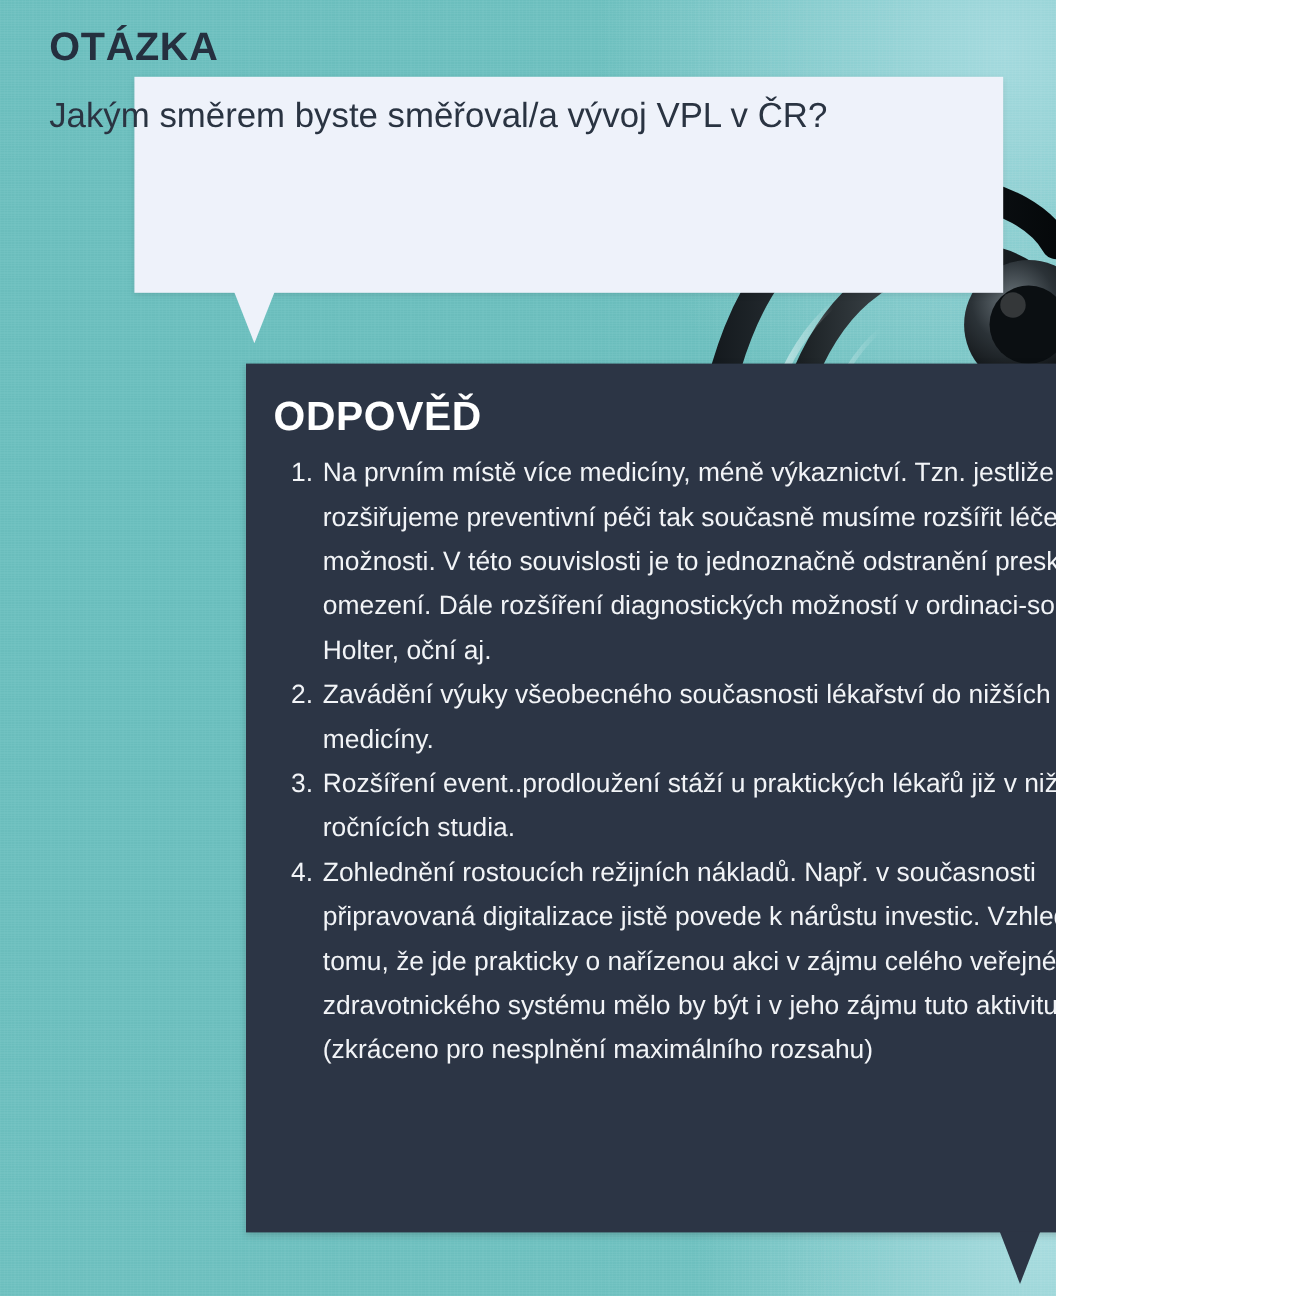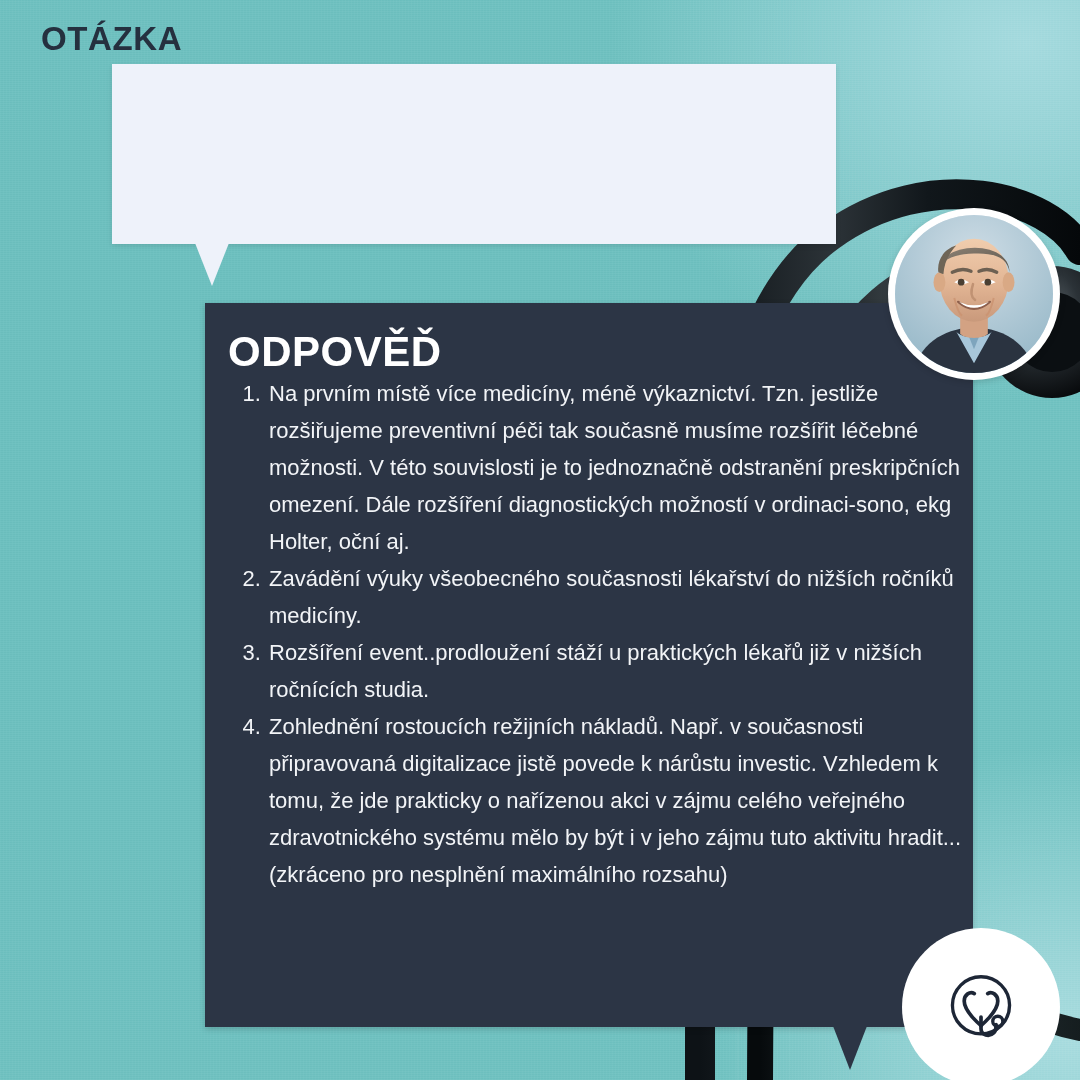--- a/index.html
+++ b/index.html
@@ -2,21 +2,21 @@
 <html lang="cs"><head>
 <meta charset="utf-8">
 <style>
   html, body {
     margin: 0;
     padding: 0;
     background: #ffffff;
   }
   #canvas {
     position: relative;
-    width: 1080px;
+    width: 880px;
     height: 1080px;
     overflow: hidden;
     font-family: "Liberation Sans", sans-serif;
     background: #bef264;
   }
 
   
   .bg-base {
     position: absolute;
     inset: 0;
@@ -84,21 +84,21 @@
     position: absolute;
     left: 833px; top: 1026px;
     width: 0; height: 0;
     border-left: 17px solid transparent;
     border-right: 17px solid transparent;
     border-top: 44px solid #2c3545;
   }
   .a-title {
     position: absolute;
     left: 23px; top: 25px;
-    font-size: 42px;
+    font-size: 34px;
     font-weight: bold;
     letter-spacing: .5px;
     color: #ffffff;
   }
   .a-list {
     position: absolute;
     left: 38px; top: 72px;
     width: 712px;
     margin: 0;
     padding: 0 0 0 24px;
@@ -175,20 +175,21 @@
     <circle cx="1052" cy="332" r="66" fill="url(#bell)"></circle>
     <circle cx="1052" cy="332" r="40" fill="#0b0f12"></circle>
     <circle cx="1036" cy="312" r="13" fill="rgba(255,255,255,.17)"></circle>
 
     <path d="M1080 1030 C 980 1010, 900 930, 866 820" fill="none" stroke="url(#tubeA)" stroke-width="22" stroke-linecap="round" opacity=".9"></path>
   </svg>
 
   <div class="q-card"></div>
   <div class="q-tail"></div>
   <div class="q-title">OTÁZKA</div>
+  <div class="q-text">Jakým směrem byste směřoval/a vývoj VPL v ČR?</div>
 
   <div class="a-card">
     <div class="a-title">ODPOVĚĎ</div>
     <ol class="a-list" id="answer-list">
         <li>Na prvním místě více medicíny, méně výkaznictví. Tzn. jestliže rozšiřujeme preventivní péči tak současně musíme rozšířit léčebné možnosti. V této souvislosti je to jednoznačně odstranění preskripčních omezení. Dále rozšíření diagnostických možností v ordinaci-sono, ekg Holter, oční aj.</li>
         <li>Zavádění výuky všeobecného současnosti lékařství do nižších ročníků medicíny.</li>
         <li>Rozšíření event..prodloužení stáží u praktických lékařů již v nižších ročnících studia.</li>
         <li>Zohlednění rostoucích režijních nákladů. Např. v současnosti připravovaná digitalizace jistě povede k nárůstu investic. Vzhledem k tomu, že jde prakticky o nařízenou akci v zájmu celého veřejného zdravotnického systému mělo by být i v jeho zájmu tuto aktivitu hradit...(zkráceno pro nesplnění maximálního rozsahu)</li>
       </ol>
   </div>

